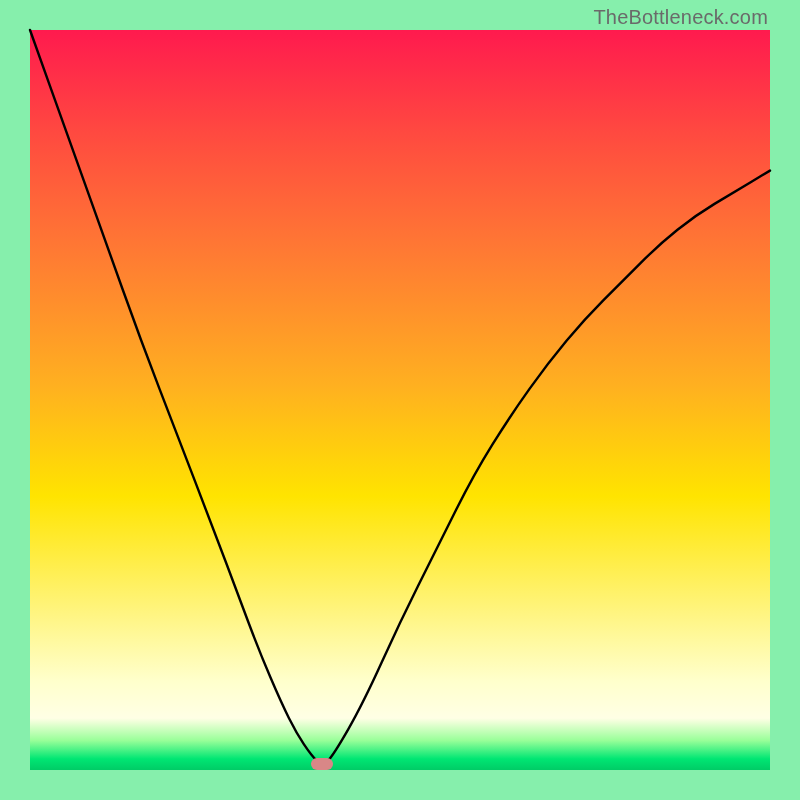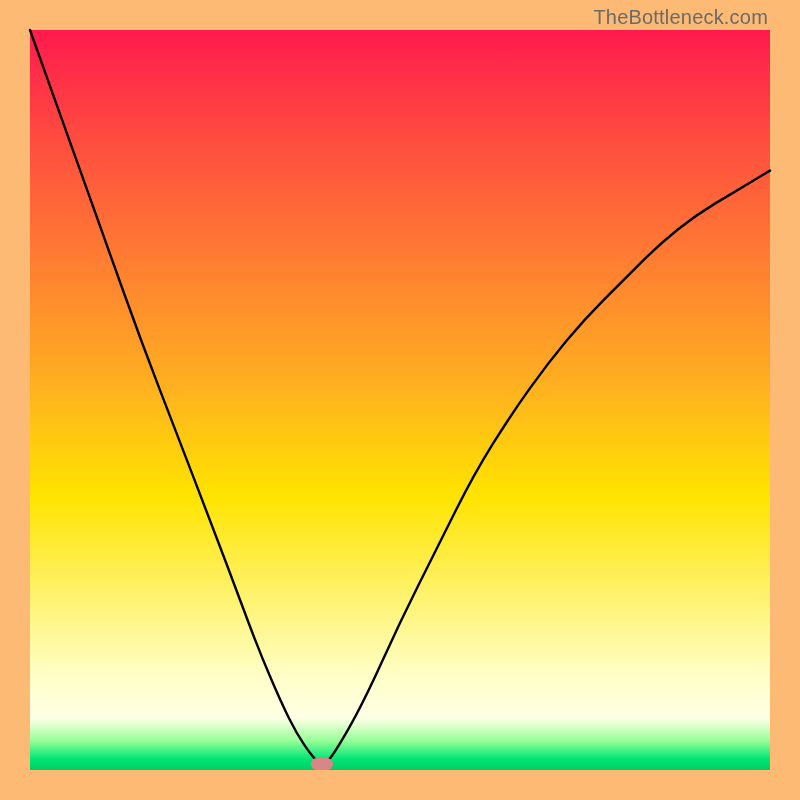--- a/index.html
+++ b/index.html
@@ -7,21 +7,21 @@
     padding: 0;
     width: 800px;
     height: 800px;
     overflow: hidden;
     background: #000;
   }
   .frame {
     position: relative;
     width: 800px;
     height: 800px;
-    background: #fdba74;
+    background: #86efac;
   }
   .plot-area {
     position: absolute;
     left: 30px;
     top: 30px;
     width: 740px;
     height: 740px;
     
     background: linear-gradient(
       to bottom,

